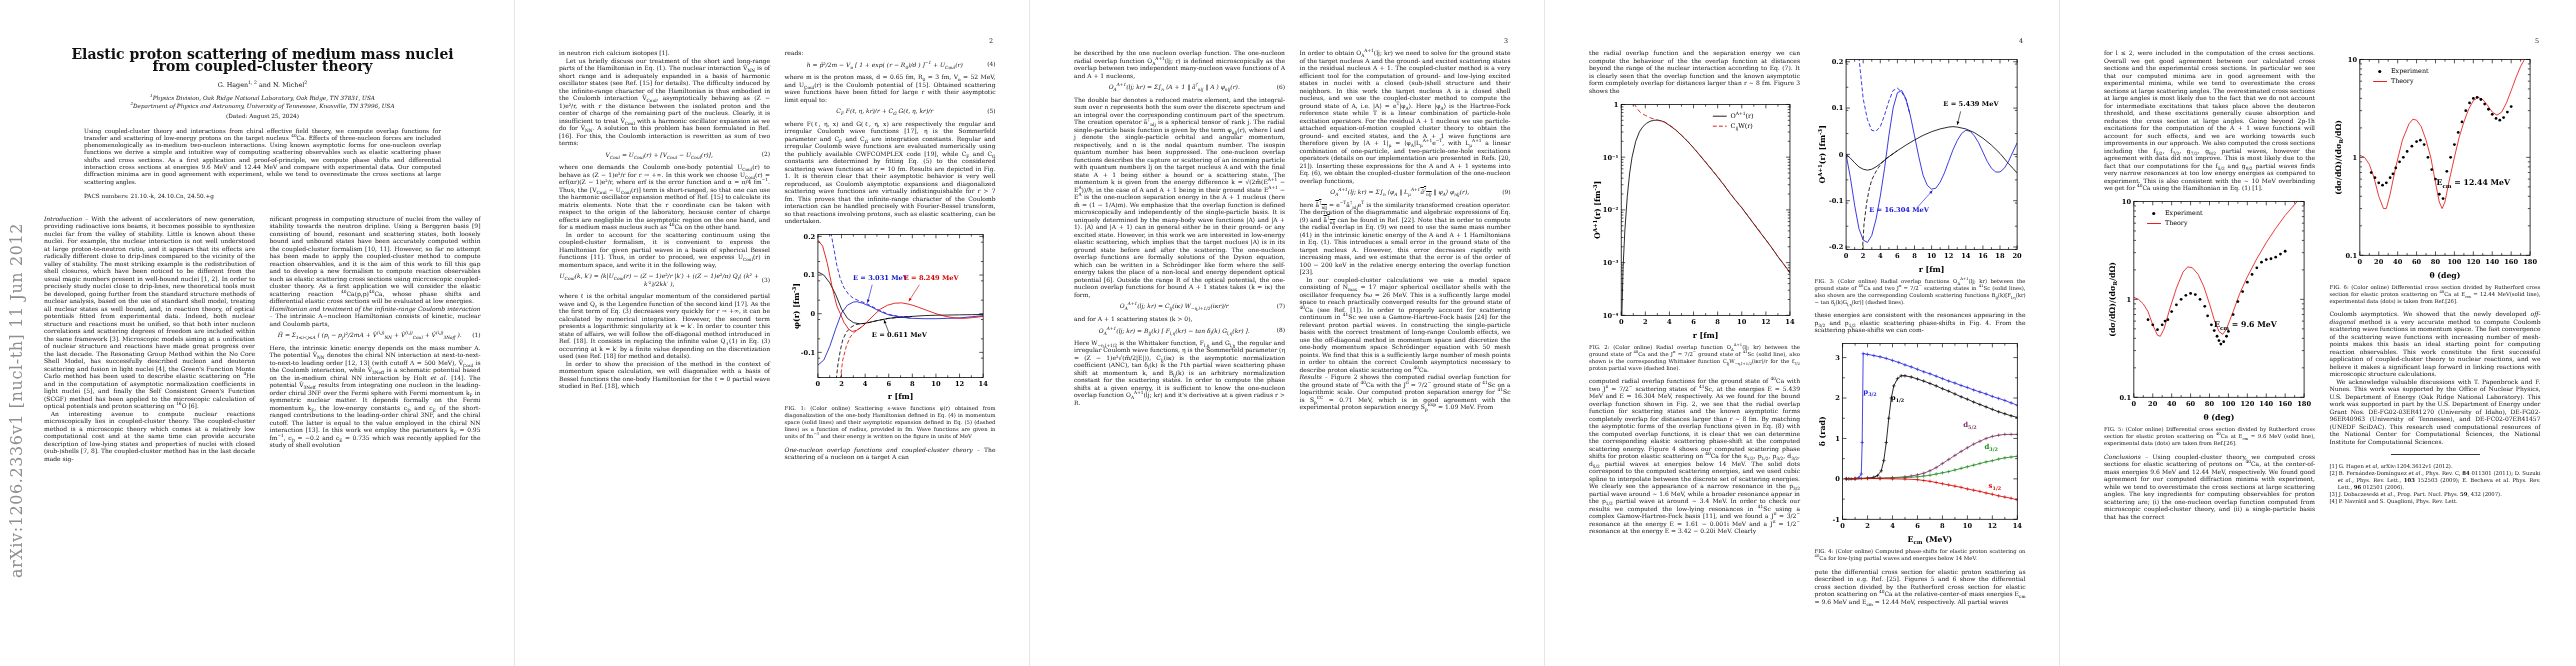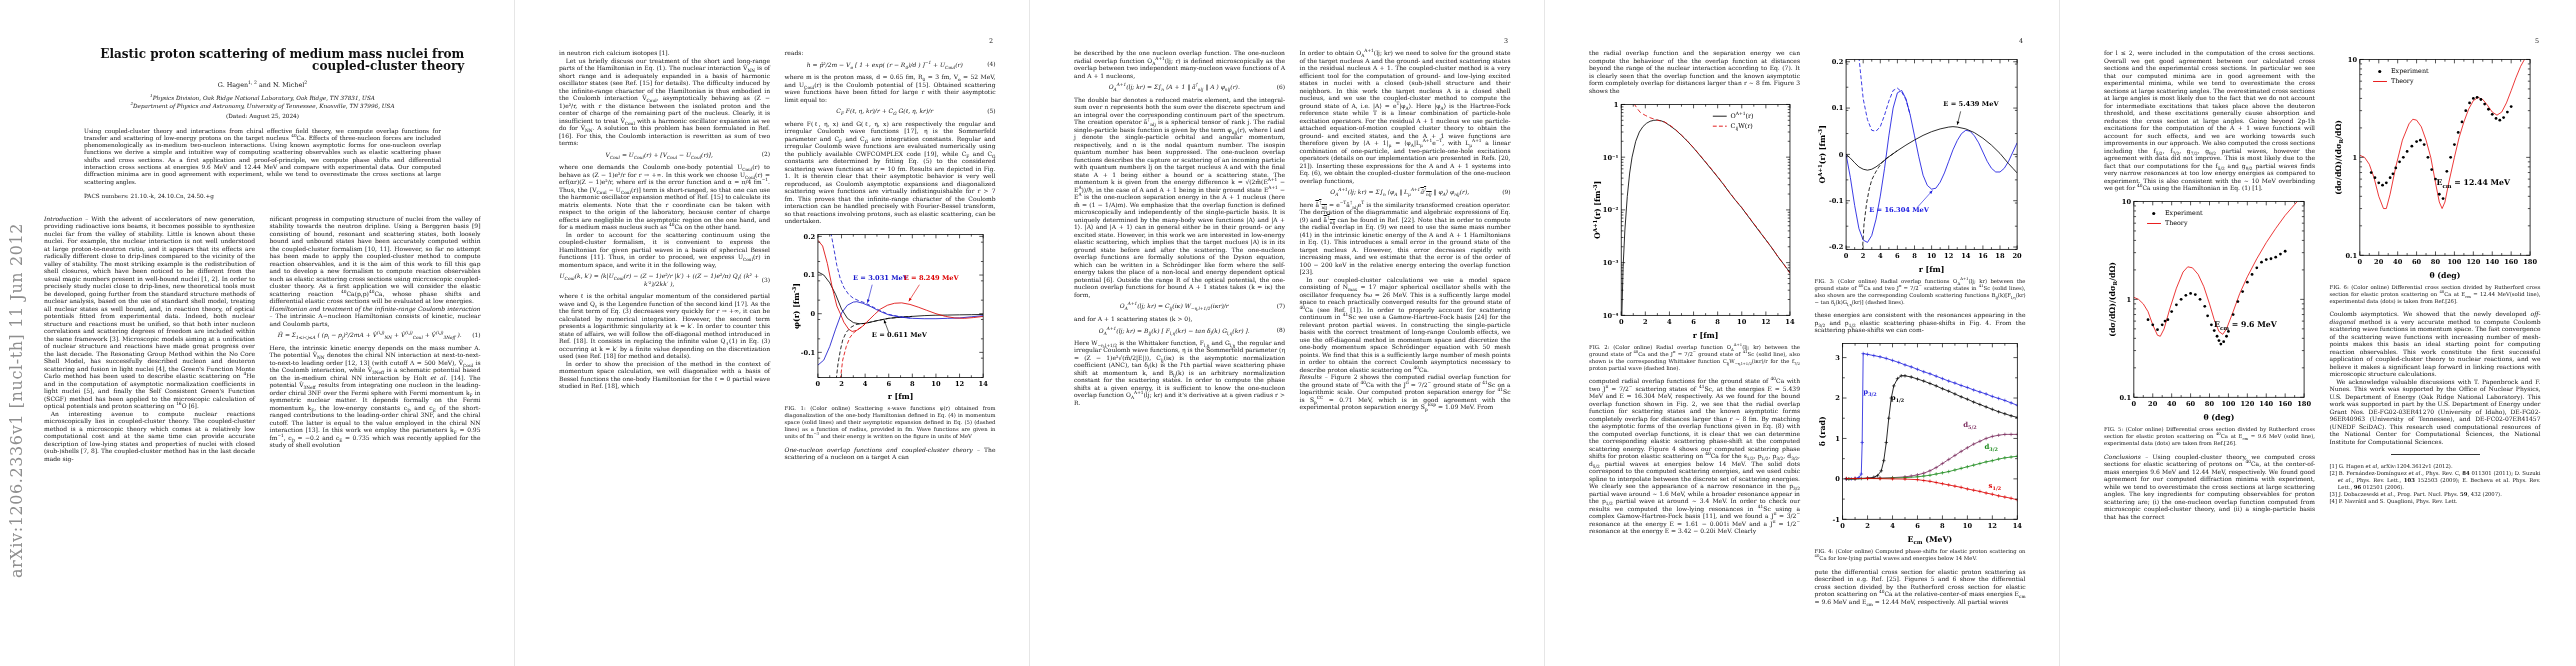--- a/index.html
+++ b/index.html
@@ -17,21 +17,21 @@
   .para i{font-style:italic;}
   .eq{display:flex;align-items:center;margin:4.4px 0;}
   .eq-body{flex:1;text-align:center;font-style:italic;font-size:6px;line-height:7.8px;}
   .eq-num{font-size:5.9px;margin-left:2.2px;}
   .figwrap{margin:5.6px 0 2.2px;display:flex;justify-content:center;}
   .cap{font-size:5.3px;line-height:6.9px;text-align:justify;margin:2.2px 0 5.6px;}
   .refs{font-size:5.3px;line-height:7px;}
   .ref{padding-left:8.3px;text-indent:-8.3px;text-align:justify;}
   .refrule{width:89px;height:0.8px;background:#333;margin:9px auto 7.8px;}
   .front{text-align:center;}
-  .front-title{font-size:12px;font-weight:bold;margin:0 16.7px 9px;line-height:11.7px;text-align:right;}
+  .front-title{font-size:14px;font-weight:bold;margin:0 16.7px 9px;line-height:11.7px;}
   .front-authors{font-size:6.4px;margin-bottom:5px;}
   .front-affil{font-size:5.7px;font-style:italic;line-height:8px;}
   .front-dated{font-size:5.7px;margin-top:2.8px;margin-bottom:8.3px;}
   .front-abstract{font-size:5.8px;line-height:7.3px;text-align:justify;margin:0 40px 7.2px;}
   .front-pacs{font-size:5.7px;text-align:left;margin:0 40px 12.2px;}
   .front-spacer{height:3.3px;}
   .ov{text-decoration:overline;}
   sub,sup{font-size:72%;line-height:0;}
   #arxiv-stamp{position:absolute;left:6.7px;top:616px;transform:rotate(-90deg);transform-origin:0 0;
      width:431px;text-align:center;font-size:16px;color:#8f8f8f;letter-spacing:0.6px;}

